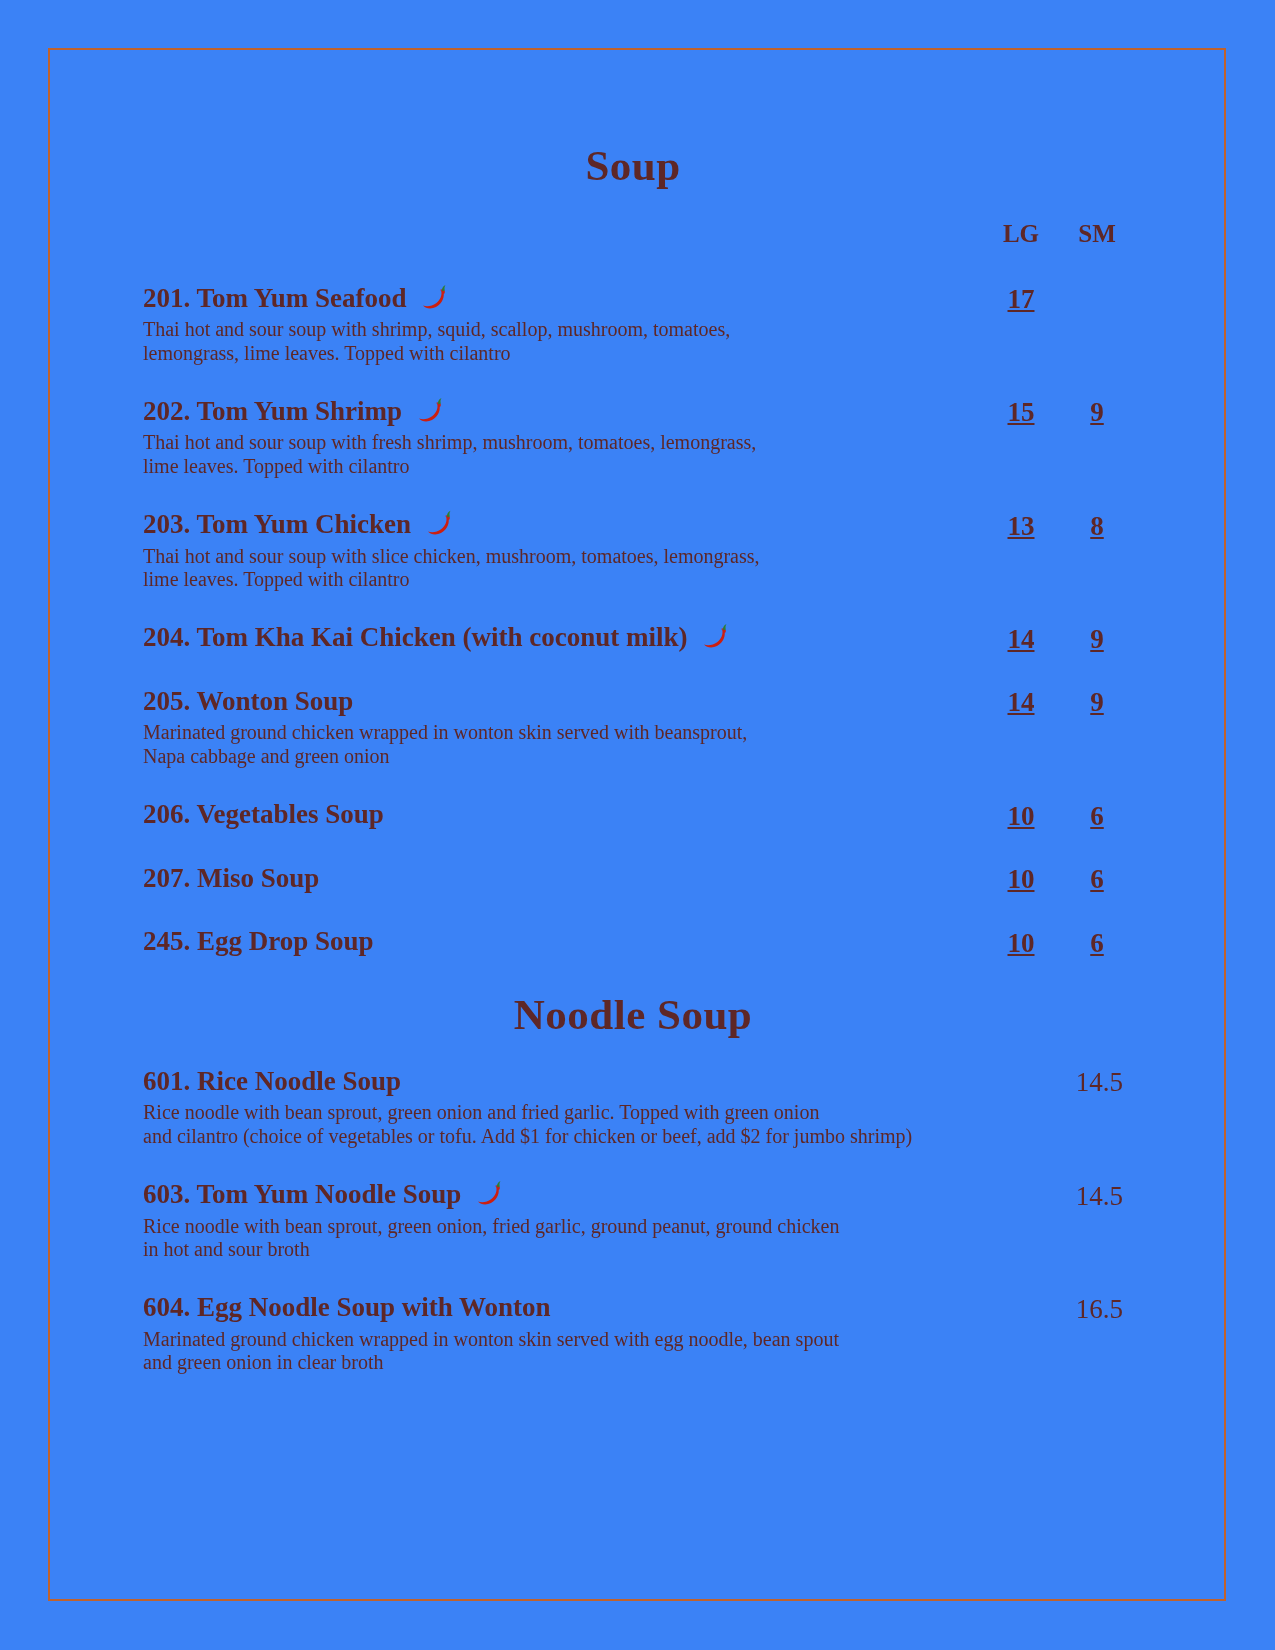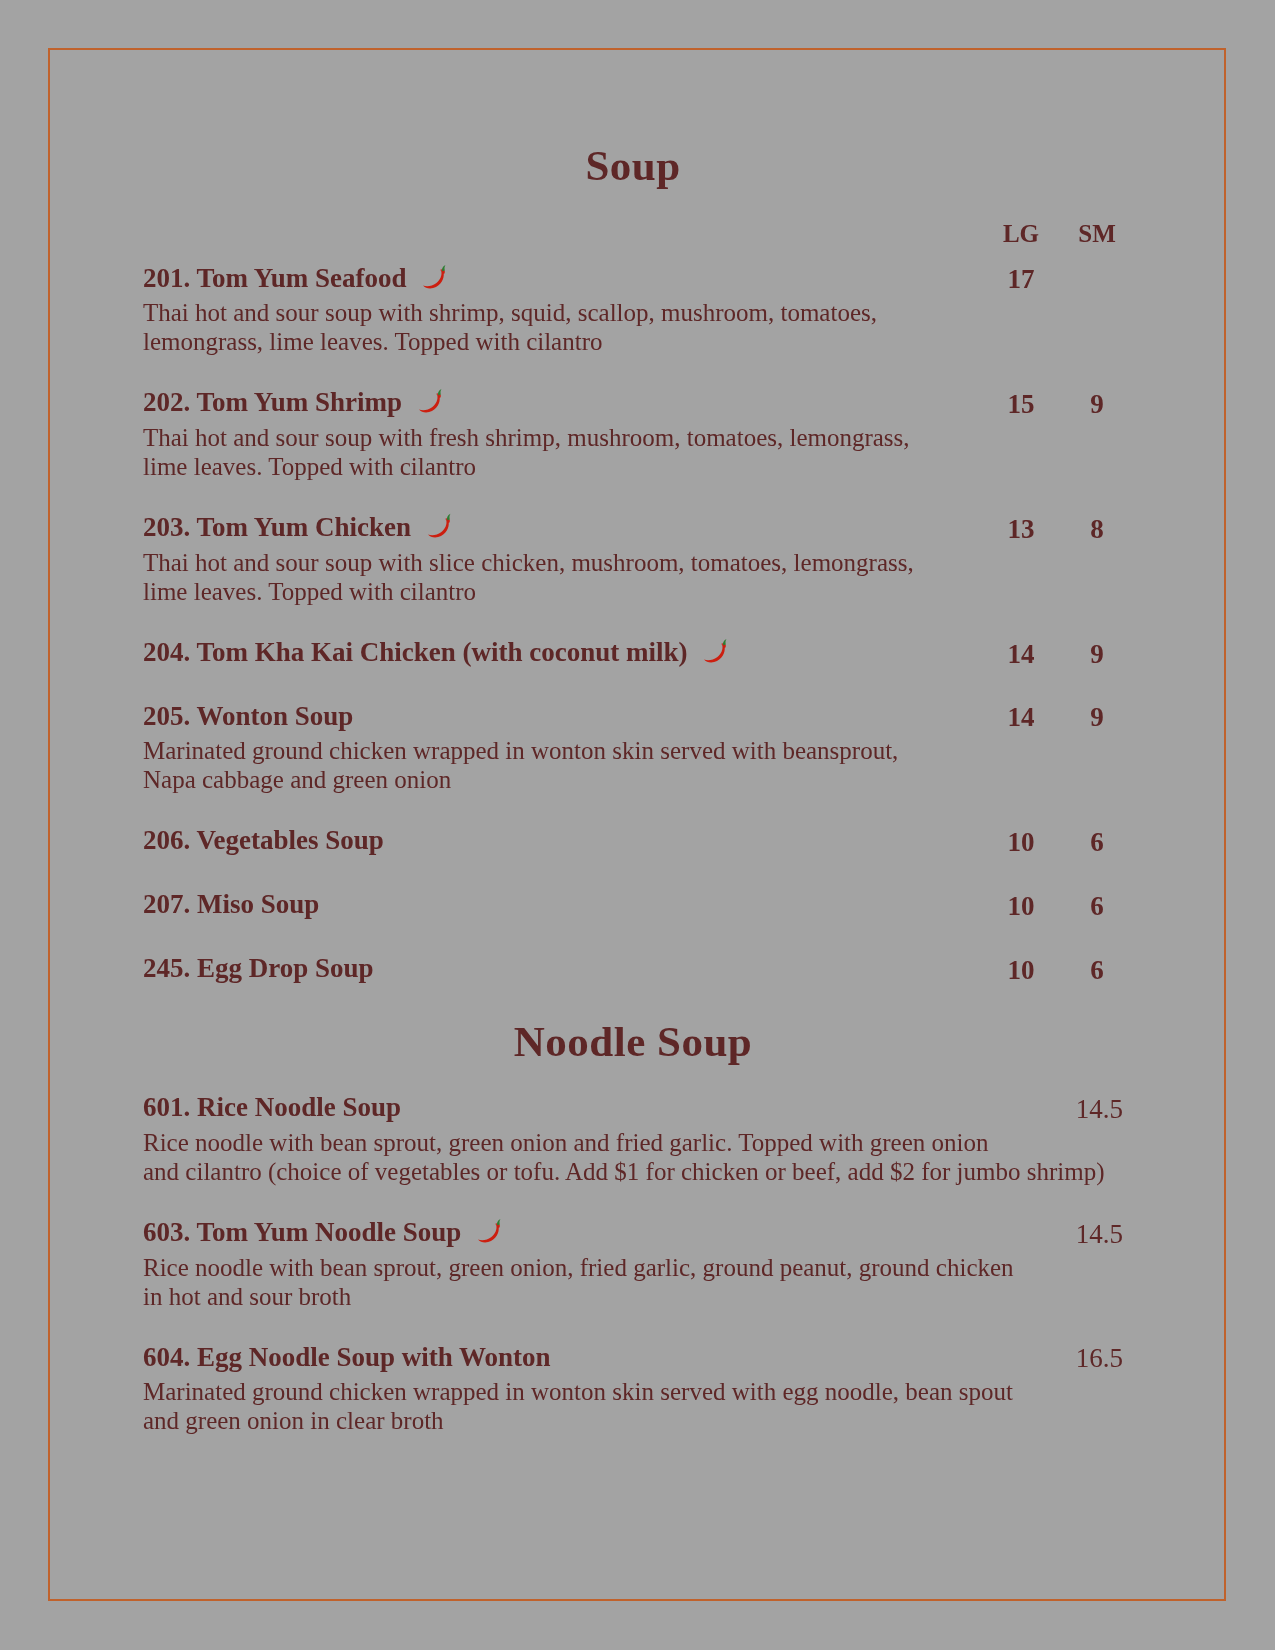--- a/index.html
+++ b/index.html
@@ -1,19 +1,19 @@
 <!DOCTYPE html>
 <html><head>
 <meta charset="utf-8">
 <style>
   html,body{margin:0;padding:0;background:#ffffff;}
   .page{
     position:relative;
     width:1275px;height:1650px;
-    background:#a3a3a3;
+    background:#3b82f6;
     font-family:"Liberation Serif","DejaVu Serif",serif;
     color:#5e2727;
     overflow:hidden;
   }
   .frame{
     position:absolute;left:48px;top:48px;
     width:1178px;height:1553px;
     border:2px solid #c0622c;
     box-sizing:border-box;
     pointer-events:none;
@@ -22,35 +22,35 @@
     position:absolute;left:143px;top:140px;width:980px;
   }
   .section-title{
     font-size:43px;font-weight:bold;text-align:center;
     margin:0 0 28px 0;line-height:1.2;letter-spacing:0.5px;
   }
   .one-col .section-title{margin-top:0;margin-bottom:24px;}
   .size-header{
     display:flex;align-items:flex-start;
     font-weight:bold;font-size:25px;
-    margin-bottom:14px;
+    margin-bottom:34px;
   }
   .spacer{flex:1;}
   .col{width:52px;text-align:center;margin-left:24px;flex:0 0 auto;}
   .item{margin-bottom:30px;}
   .item-row{display:flex;align-items:flex-end;}
   .item-title{
     flex:1;font-weight:bold;font-size:27px;line-height:1.25;
   }
-  .price-lg,.price-sm{font-weight:bold;font-size:27px;}
+  .price-lg,.price-sm{font-weight:bold;font-size:27px;text-decoration:underline;}
   .price-wide{
     flex:0 0 auto;width:128px;text-align:right;
     font-weight:normal;font-size:27px;
   }
-  .desc{font-size:25px;line-height:1.16;margin-top:3px;}
+  .desc{font-size:20px;line-height:1.16;margin-top:3px;}
   .chili{display:inline-block;margin-left:6px;}
   .chili svg{width:30px;height:30px;vertical-align:-6px;}
 </style>
 </head>
 <body>
 
 <div class="page">
   <div class="frame"></div>
   <div class="content" id="content">
   <section class="section two-col">

